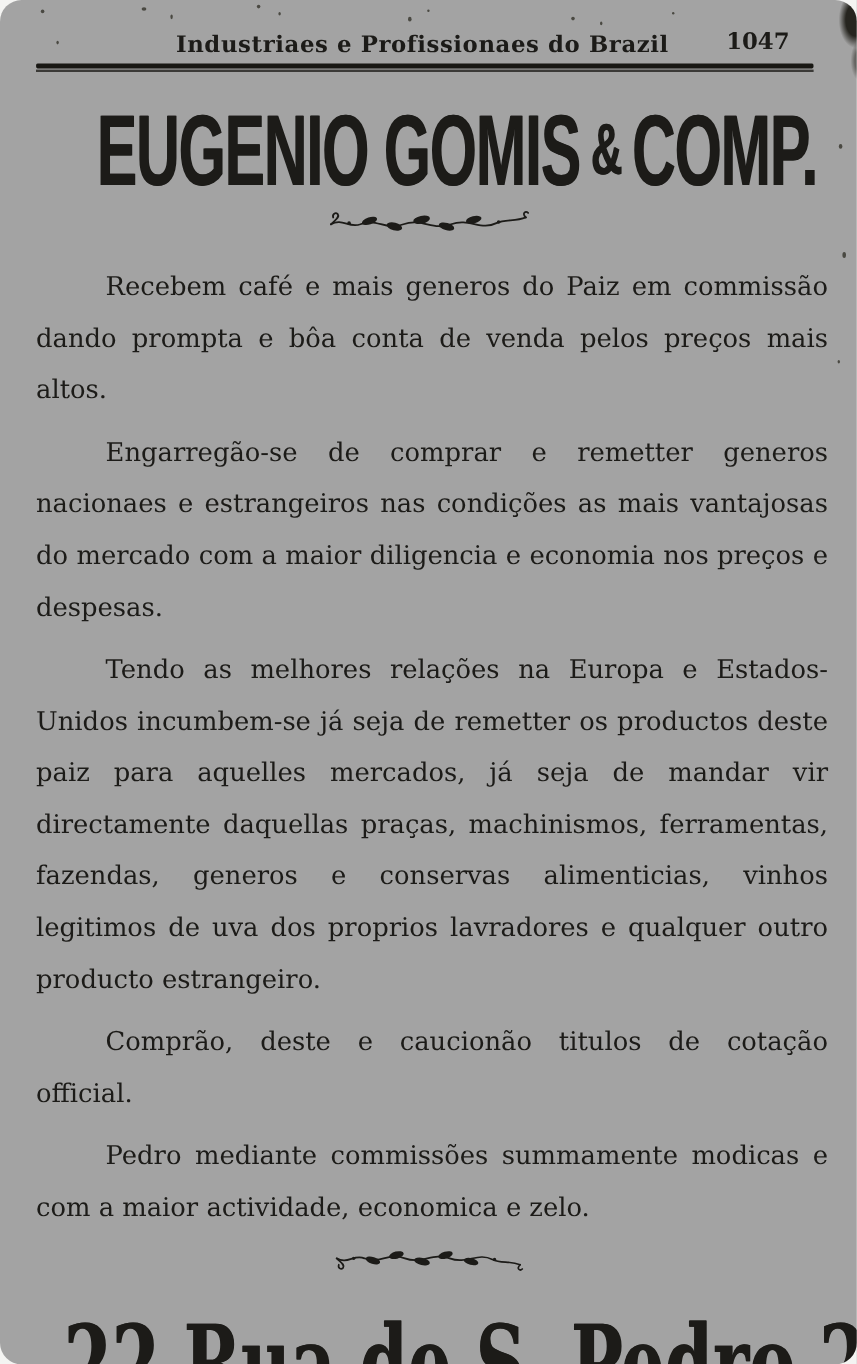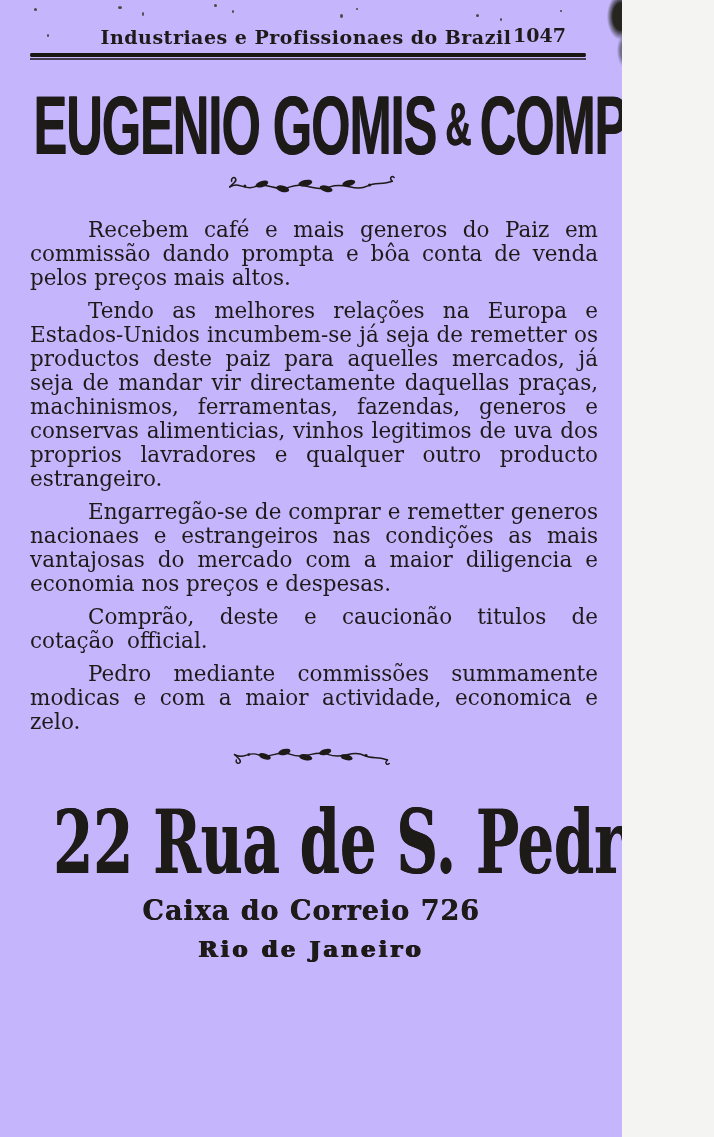--- a/index.html
+++ b/index.html
@@ -5,23 +5,24 @@
   html, body { margin: 0; padding: 0; }
   body {
     width: 714px; height: 1137px;
     background: #f4f4f2;
     font-family: "DejaVu Serif", serif;
     color: #1c1b18;
     overflow: hidden;
   }
   .page {
     position: relative;
-    width: 622px; height: 1137px;
-    background: #c4b5fd;
+    width: 714px; height: 1137px;
+    background: #a3a3a3;
     overflow: hidden;
+    border-radius: 18px;
   }
 
   
   .speck { position: absolute; background: #4a4942; border-radius: 50%; }
   .corner-smudge {
     position: absolute; top: 0; right: -4px; width: 34px; height: 92px;
     background:
       radial-gradient(ellipse 18px 30px at 85% 18%, #26251f 0 45%, rgba(38,37,31,.55) 60%, transparent 78%),
       radial-gradient(ellipse 10px 22px at 95% 55%, rgba(38,37,31,.5) 0 40%, transparent 75%);
   }
@@ -59,21 +60,21 @@
   .company .amp { font-size: 0.72em; margin: 0 10px; vertical-align: 6px; }
 
   .ornament-wrap { text-align: center; height: 30px; }
   .ornament-wrap.bottom { margin-top: 8px; height: 30px; }
 
   
   .ad-body { margin: 16px 24px 0 30px; }
   .ad-body p {
     margin: 0 0 9px 0;
     font-size: 21.5px;
-    line-height: 24px;
+    line-height: 43px;
     text-align: justify;
     text-indent: 58px;
   }
   .ad-body p.stretch1 { word-spacing: 6px; }
   .ad-body p.stretch2 { word-spacing: 4px; }
 
   
   .address-wrap { text-align: center; margin-top: 18px; height: 104px; }
   .address {
     display: inline-block; white-space: nowrap;
@@ -145,22 +146,22 @@
         <ellipse cx="106" cy="17" rx="7" ry="3.2" transform="rotate(16 106 17)"></ellipse>
         <ellipse cx="130" cy="11" rx="7" ry="3.2" transform="rotate(-14 130 11)"></ellipse>
         <circle cx="20" cy="14" r="1.6"></circle>
         <circle cx="152" cy="13" r="1.6"></circle>
       </g>
     </svg>
   </div>
 
   <div class="ad-body">
     <p>Recebem café e mais generos do Paiz em commissão dando prompta e bôa conta de venda pelos preços mais altos.</p>
+    <p>Engarregão-se de comprar e remetter generos nacionaes e estrangeiros nas condições as mais vantajosas do mercado com a maior diligencia e economia nos preços e despesas.</p>
     <p>Tendo as melhores relações na Europa e Estados-Unidos incumbem-se já seja de remetter os productos deste paiz para aquelles mercados, já seja de mandar vir directamente daquellas praças, machinismos, ferramentas, fazendas, generos e conservas alimenticias, vinhos legitimos de uva dos proprios lavradores e qualquer outro producto estrangeiro.</p>
-    <p>Engarregão-se de comprar e remetter generos nacionaes e estrangeiros nas condições as mais vantajosas do mercado com a maior diligencia e economia nos preços e despesas.</p>
     <p class="stretch1">Comprão, deste e caucionão titulos de cotação official.</p>
     <p>Pedro mediante commissões summamente modicas e com a maior actividade, economica e zelo.</p>
   </div>
 
   <div class="ornament-wrap bottom">
     <svg width="160" height="25" viewBox="0 0 180 26">
       <g stroke="#1c1b18" fill="none" stroke-width="1.6" stroke-linecap="round">
         <path d="M4 12 C 14 18 20 8 30 12 C 44 18 52 6 68 12 C 84 18 94 6 110 12 C 126 18 136 6 150 13 C 158 17 166 14 176 18"></path>
         <path d="M4 12 C 8 16 12 18 10 21 C 8 23 5 21 6 18"></path>
         <path d="M176 18 C 172 22 176 24 178 22"></path>

